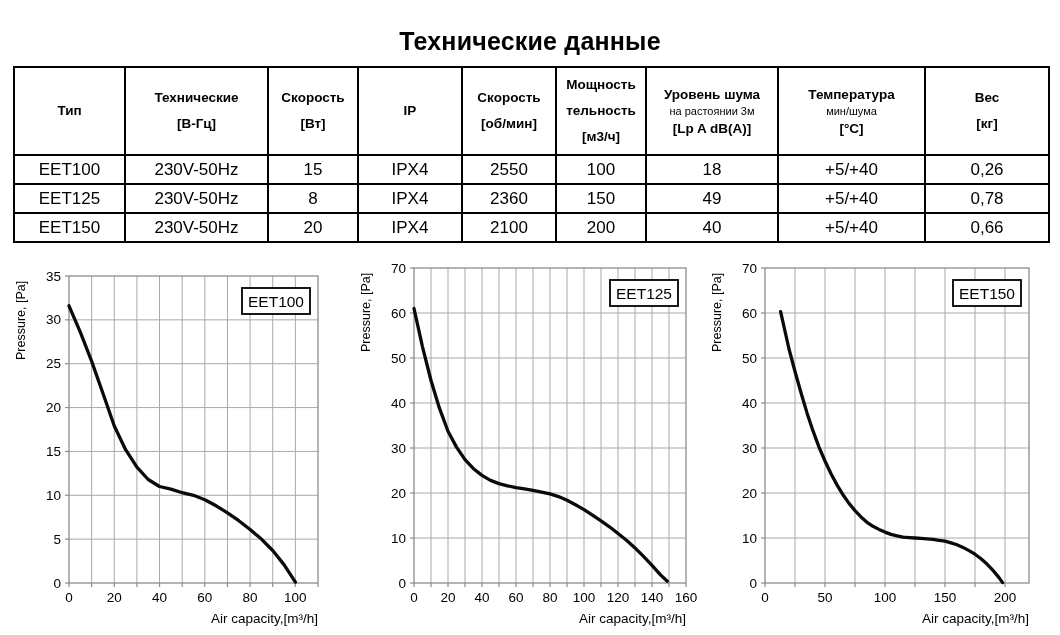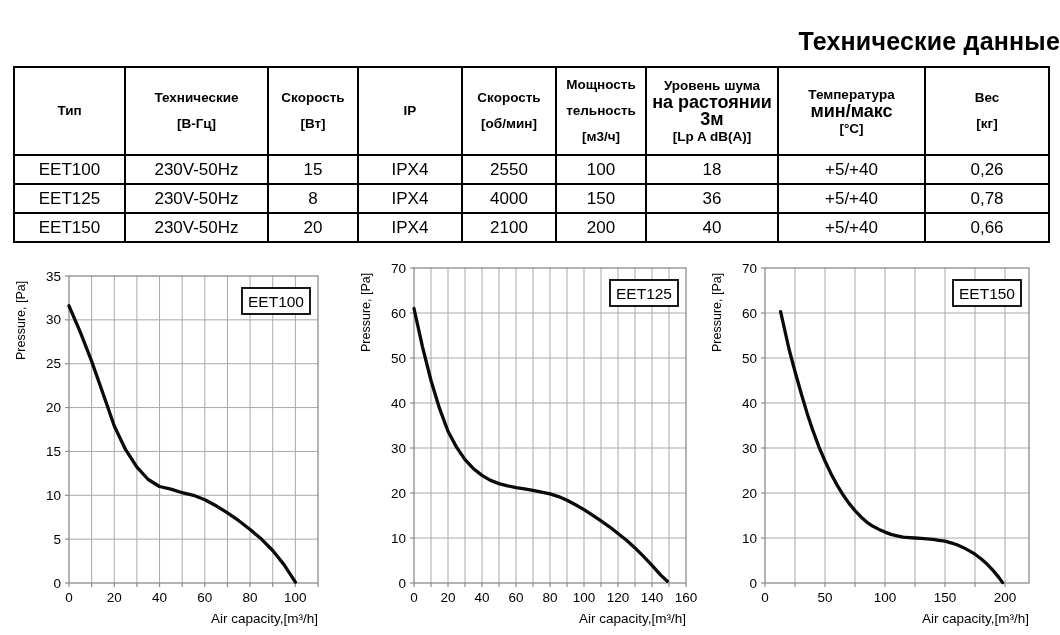--- a/index.html
+++ b/index.html
@@ -1,27 +1,27 @@
 <!DOCTYPE html>
 <html><head>
 <meta charset="utf-8">
 <style>
   html,body{margin:0;padding:0;background:#ffffff;}
   body{width:1060px;height:635px;position:relative;overflow:hidden;
        font-family:"Liberation Sans","DejaVu Sans",sans-serif;color:#000;}
-  .page-title{position:absolute;left:0;right:0;top:10px;text-align:right;
+  .page-title{position:absolute;left:0;right:0;top:10px;text-align:center;
        font-size:25px;font-weight:bold;letter-spacing:0.2px;}
   table.tech{position:absolute;left:13px;top:66px;width:1035px;
        border-collapse:collapse;table-layout:fixed;}
   table.tech th,table.tech td{border:2px solid #000;text-align:center;
        vertical-align:middle;padding:0;overflow:hidden;}
   table.tech thead tr{height:88px;}
   table.tech tbody tr{height:29px;}
   th .hb{font-weight:bold;font-size:13.5px;}
-  th .hr{font-weight:bold;font-size:18px;}
+  th .hr{font-weight:normal;font-size:11px;}
   th div{line-height:26px;}
   th.tight div{line-height:17px;}
   td{font-size:17px;font-weight:normal;}
   .charts{position:absolute;left:0;top:255px;width:1060px;height:380px;}
   svg{position:absolute;top:0;display:block;}
 </style>
 </head>
 <body>
 
 <h1 class="page-title">Технические данные</h1>
@@ -63,21 +63,21 @@
           <div class="hb">тельность</div>
           <div class="hb">[м3/ч]</div>
         </th>
         <th class="tight">
           <div class="hb">Уровень шума</div>
           <div class="hr">на растоянии 3м</div>
           <div class="hb">[Lp A dB(A)]</div>
         </th>
         <th class="tight">
           <div class="hb">Температура</div>
-          <div class="hr">мин/макс</div>
+          <div class="hr">мин/шума</div>
           <div class="hb">[°C]</div>
         </th>
         <th>
           <div class="hb">Вес</div>
           <div class="hb">[кг]</div>
         </th>
       </tr>
     </thead>
   <tbody id="tbody">
       <tr>
@@ -89,23 +89,23 @@
         <td>100</td>
         <td>18</td>
         <td>+5/+40</td>
         <td>0,26</td>
       </tr>
       <tr>
         <td>EET125</td>
         <td>230V-50Hz</td>
         <td>8</td>
         <td>IPX4</td>
-        <td>4000</td>
+        <td>2360</td>
         <td>150</td>
-        <td>36</td>
+        <td>49</td>
         <td>+5/+40</td>
         <td>0,78</td>
       </tr>
       <tr>
         <td>EET150</td>
         <td>230V-50Hz</td>
         <td>20</td>
         <td>IPX4</td>
         <td>2100</td>
         <td>200</td>

